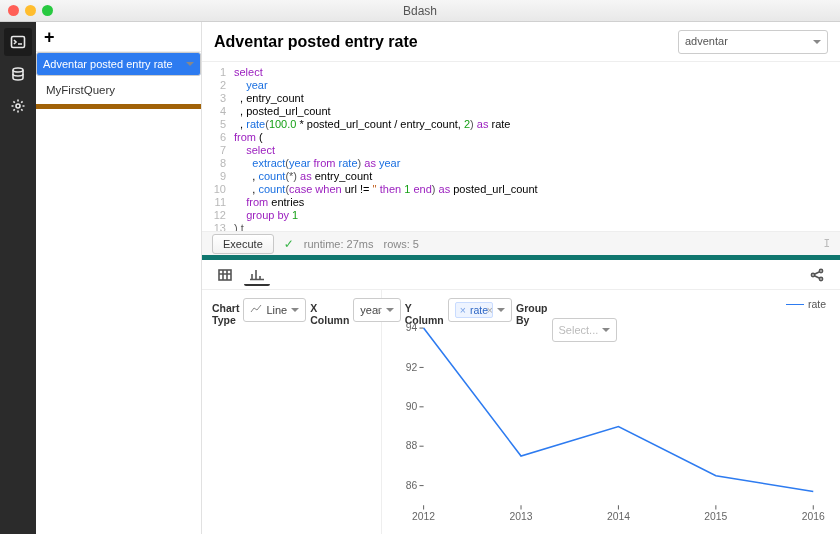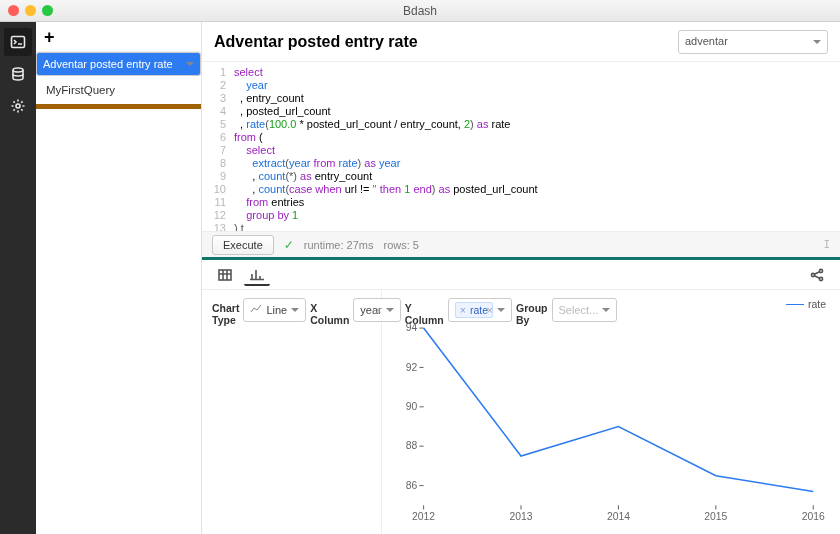--- a/index.html
+++ b/index.html
@@ -28,40 +28,40 @@
   .mtitle { font-size:16px; font-weight:700; }
   .dssel { width:150px; height:24px; border:1px solid #ccc; border-radius:3px; font-size:11px; padding:2px 18px 3px 6px; display:flex; align-items:center; color:#555; position:relative; background:#fff; }
   .dssel::after { content:""; position:absolute; right:6px; top:9px; border:4px solid transparent; border-top-color:#888; }
   
   .editor { height:170px; display:flex; font-family: Menlo, Consolas, monospace; font-size:11px; line-height:13px; overflow:hidden; border-bottom:1px solid #eee; }
   .gutter { width:28px; text-align:right; color:#b8b8b8; padding:4px 4px 0 0; user-select:none; }
   .code { flex:1; padding:4px 8px 0 4px; white-space:pre; overflow:hidden; position:relative; }
   .kw { color:#9b1fbf; } .fn { color:#1a6fe0; } .num { color:#17a017;text-align:center; } .str { color:#c05c1a; } .op { color:#555; }
   .currline { position:absolute; left:0; right:0; top:4px; height:13px; background:#eef4ff; z-index:-1; }
   
-  .execbar { height:28px; background:#f6f6f6; border-bottom:3px solid #0f766e; display:flex; align-items:center; gap:10px; padding:0 10px; font-size:11px; color:#888; }
+  .execbar { height:28px; background:#f6f6f6; border-bottom:5px solid #0f766e; display:flex; align-items:center; gap:10px; padding:0 10px; font-size:11px; color:#888; }
   .btn { background:linear-gradient(#fff,#f2f2f2); border:1px solid #c8c8c8; border-radius:3px; padding:3px 10px; font-size:11px; color:#333; cursor:pointer; }
   .check { color:#3ab54a; font-size:12px; }
   .execbar .cursor { margin-left:auto; color:#bbb; font-family:Menlo,monospace; }
   
   .viewtabs { height:30px; border-bottom:1px solid #eee; display:flex; align-items:center; padding:0 10px; gap:6px; }
   .vt { width:26px; height:22px; display:flex; align-items:center; justify-content:center; border-radius:2px; }
   .vt.active { border-bottom:2px solid #333; }
   .vt svg { width:14px; height:14px; stroke:#555; fill:none; stroke-width:1.6; }
   .share { margin-left:auto; }
   
   .chartrow { flex:1; display:flex; min-height:0; }
   .config { width:180px; border-right:1px solid #eee; padding:8px 10px; font-size:11px; color:#333; display:flex; flex-direction:row; gap:4px; }
   .config label { font-weight:700; font-size:10.5px; margin-top:4px; }
   .sel { border:1px solid #ccc; border-radius:3px; height:24px; display:flex; align-items:center; padding:0 18px 0 6px; position:relative; background:#fff; font-size:11px; color:#444; }
   .sel::after { content:""; position:absolute; right:6px; top:9px; border:4px solid transparent; border-top-color:#888; }
   .sel .clear { position:absolute; right:18px; color:#aaa; font-size:11px; }
   .tag { display:inline-flex; align-items:center; gap:4px; background:#eef4ff; border:1px solid #c9dcff; color:#2d66c4; border-radius:2px; padding:1px 4px; font-size:10.5px; }
   .tag .x { color:#7aa3e6; cursor:pointer; }
-  .sel.placeholder { color:#bbb; }
+  .sel.placeholder { color:#bbb;margin-top:20px; }
   .sel .icon { margin-right:4px; color:#888; }
   
   .chart { flex:1; position:relative; padding:8px 14px 8px 4px; }
   .legend { position:absolute; top:8px; right:14px; font-size:10.5px; color:#555; display:flex; align-items:center; gap:4px; }
   .legend .sw { width:18px; height:0; border-top:1.5px solid #2d7bf0; }
   svg.plot { width:100%; height:100%; }
   .axis text { font-size:10px; fill:#666; }
   .axis line { stroke:#666; stroke-width:1; }
   .series { stroke:#2d7bf0; stroke-width:1.5; fill:none; }
 </style>

